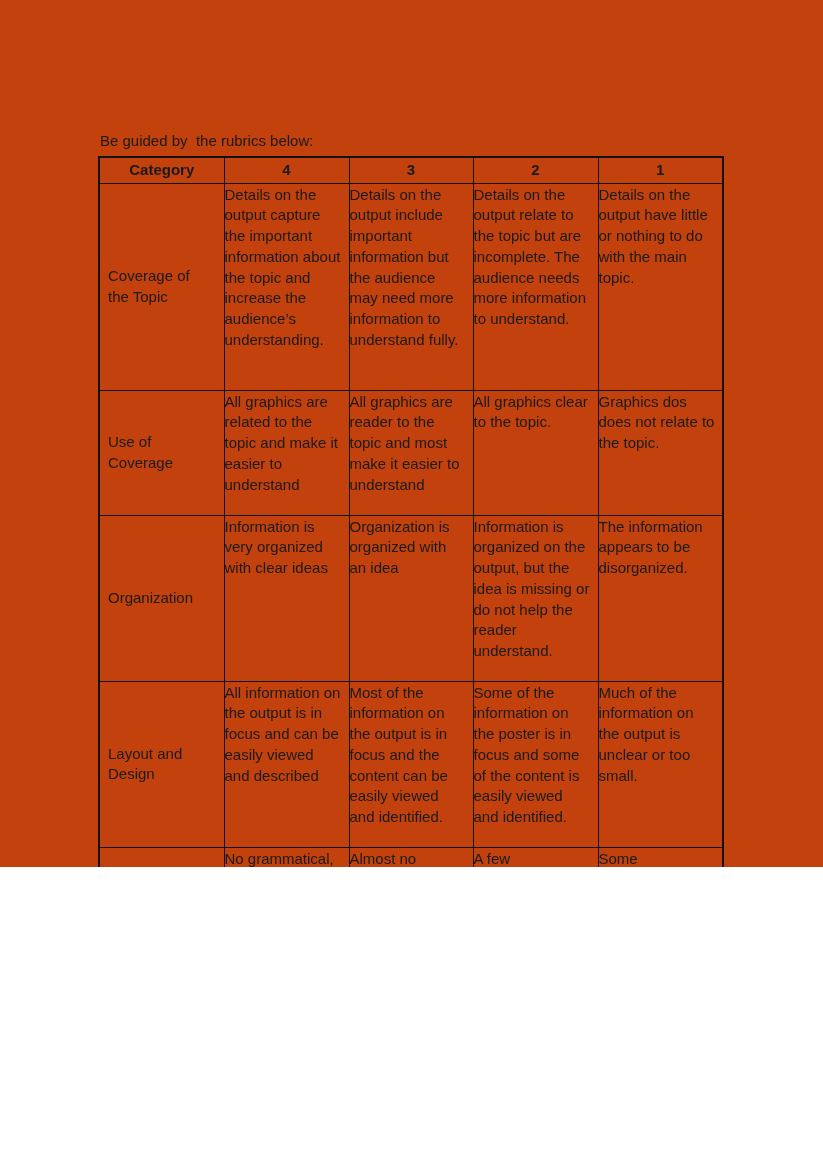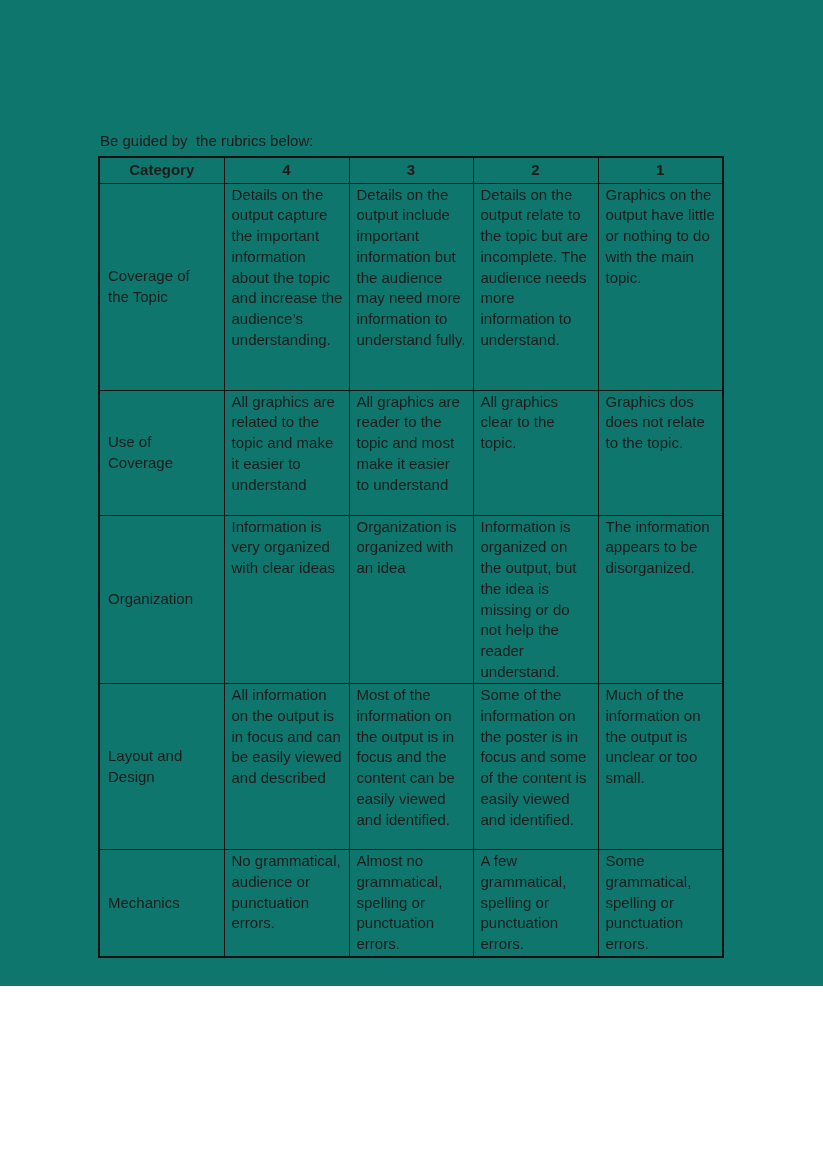--- a/index.html
+++ b/index.html
@@ -1,21 +1,21 @@
 <!DOCTYPE html>
 <html><head>
 <meta charset="utf-8">
 <style>
   * { margin: 0; padding: 0; box-sizing: border-box; }
   html, body { background: #ffffff; }
   .page {
     position: relative;
     width: 823px;
-    height: 986px;
-    background: #0f766e;
+    height: 867px;
+    background: #c2410c;
     font-family: "Liberation Sans", "DejaVu Sans", sans-serif;
     color: #1b1b1b;
     overflow: hidden;
   }
   .intro {
     position: absolute;
     left: 100px;
     top: 132px;
     font-size: 15px;
     line-height: 18px;
@@ -40,21 +40,21 @@
   }
   table.rubric th {
     font-weight: bold;
     text-align: center;
     vertical-align: middle;
     padding: 2px 4px;
   }
   table.rubric td {
     text-align: left;
     vertical-align: top;
-    padding: 1px 6px 1px 7px;
+    padding: 1px 6px 1px 0;
   }
   table.rubric td.cat {
     vertical-align: middle;
     padding-left: 8px;
     padding-right: 16px;
     margin-left: 12px;
   }
   tr.hdr { height: 21px; }
   tr.r0 { height: 207px; }
   tr.r1 { height: 125px; }
@@ -105,21 +105,21 @@
         <th>2</th>
         <th>1</th>
       </tr>
     </thead>
     <tbody>
       <tr class="r0">
         <td class="cat">Coverage of the Topic</td>
         <td>Details on the output capture the important information about the topic and increase the audience’s understanding.</td>
         <td>Details on the output include important information but the audience may need more information to understand fully.</td>
         <td>Details on the output relate to the topic but are incomplete. The audience needs more information to understand.</td>
-        <td>Graphics on the output have little or nothing to do with the main topic.</td>
+        <td>Details on the output have little or nothing to do with the main topic.</td>
       </tr>
       <tr class="r1">
         <td class="cat">Use of Coverage</td>
         <td>All graphics are related to the topic and make it easier to understand</td>
         <td>All graphics are reader to the topic and most make it easier to understand</td>
         <td>All graphics clear to the topic.</td>
         <td>Graphics dos does not relate to the topic.</td>
       </tr>
       <tr class="r2">
         <td class="cat">Organization</td>

